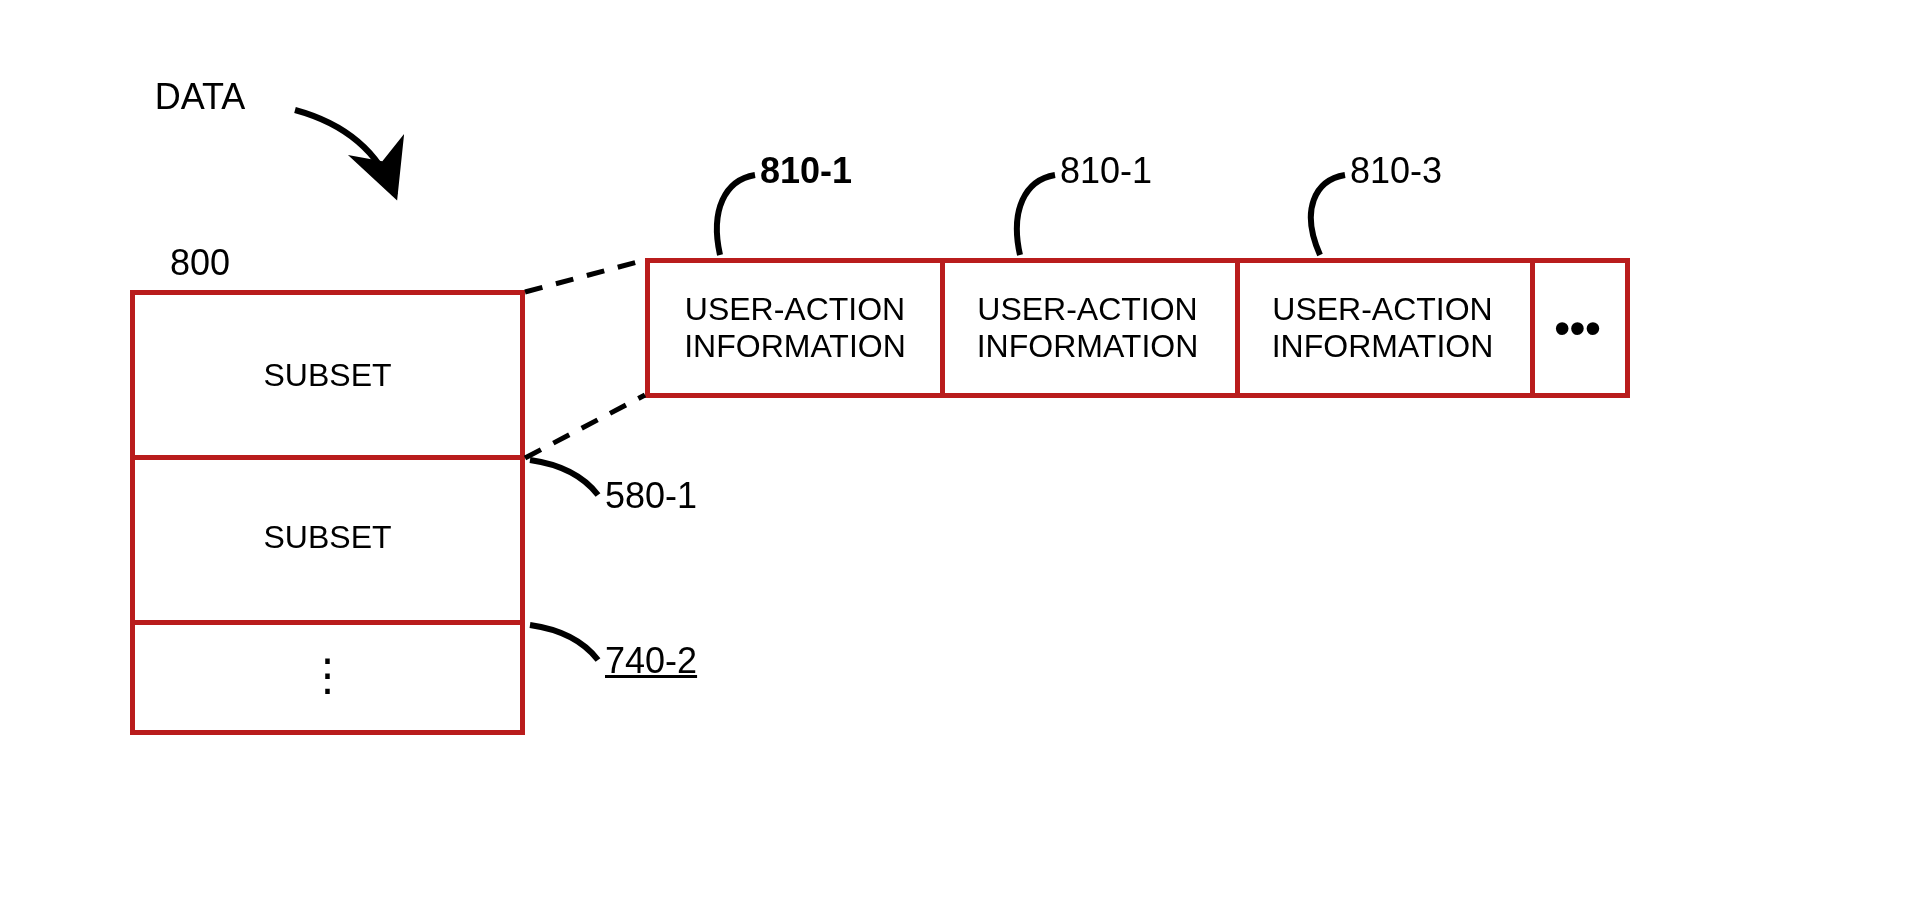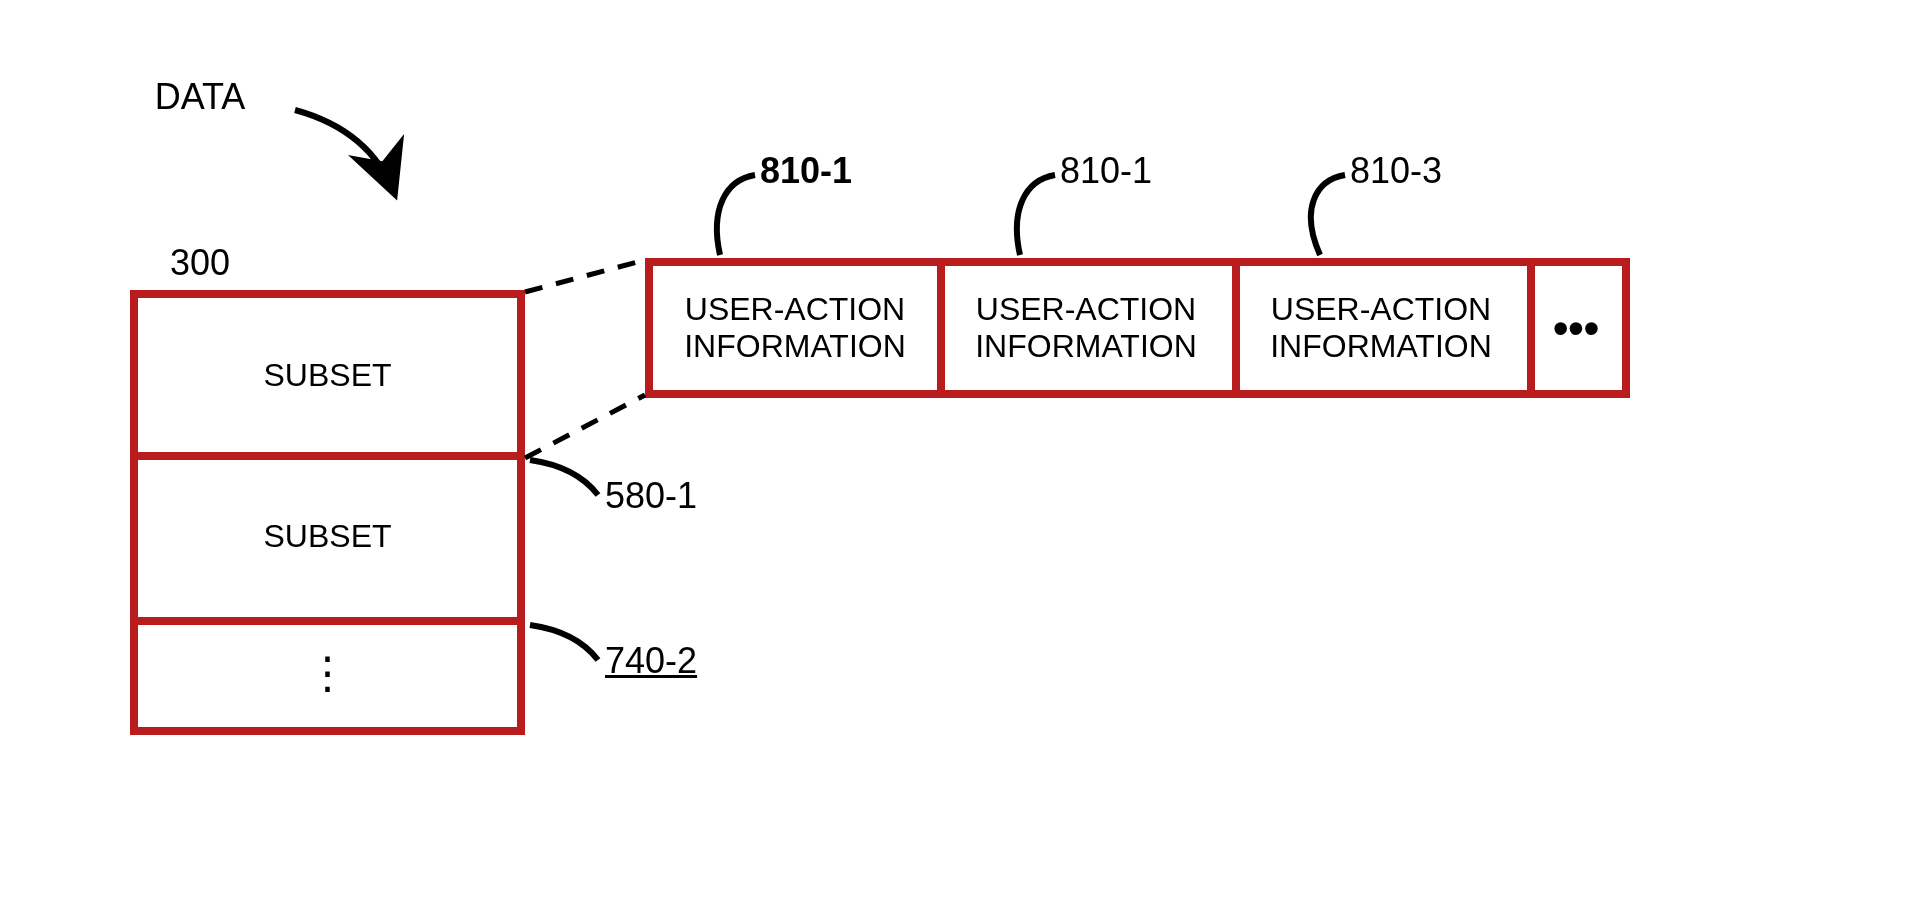--- a/index.html
+++ b/index.html
@@ -16,21 +16,21 @@
   .label {
     position: absolute;
     font-size: 36px;
     line-height: 1.15;
     color: #000;
     text-align: center;
     white-space: pre;
   }
   .box {
     position: absolute;
-    border: 8px solid #b91c1c;
+    border: 5px solid #b91c1c;
     box-sizing: border-box;
     display: flex;
     align-items: center;
     justify-content: center;
     text-align: center;
     font-size: 32px;
     line-height: 1.15;
     color: #000;
     white-space: pre;
   }
@@ -51,21 +51,21 @@
   }
 </style>
 </head>
 <body>
 
 <div class="stage">
 
   <div class="label" style="left:40px; top:35px; width:280px;">
     <span>DATA</span><br>
     <br>
-    <span>300</span>
+    <span>800</span>
   </div>
 
   <div class="box" style="left:130px; top:290px; width:395px; height:170px;">
     <span>SUBSET</span>
   </div>
   <div class="box" style="left:130px; top:455px; width:395px; height:170px; border-top:none;">
     <span>SUBSET</span>
   </div>
   <div class="box" style="left:130px; top:620px; width:395px; height:115px; border-top:none;">
     <span class="vdots">⋮</span>

